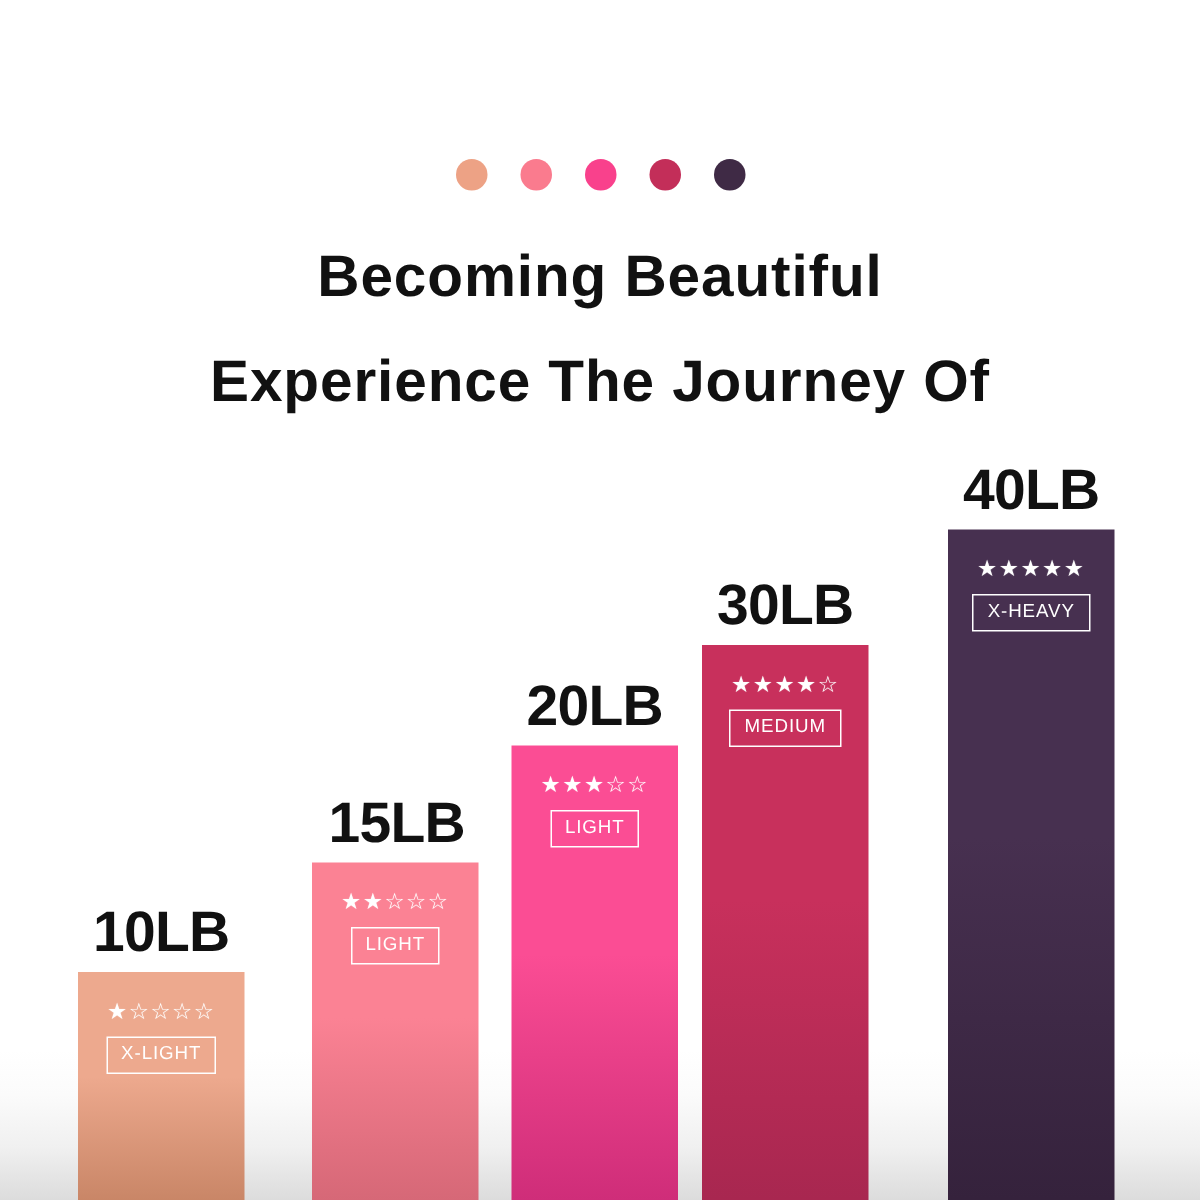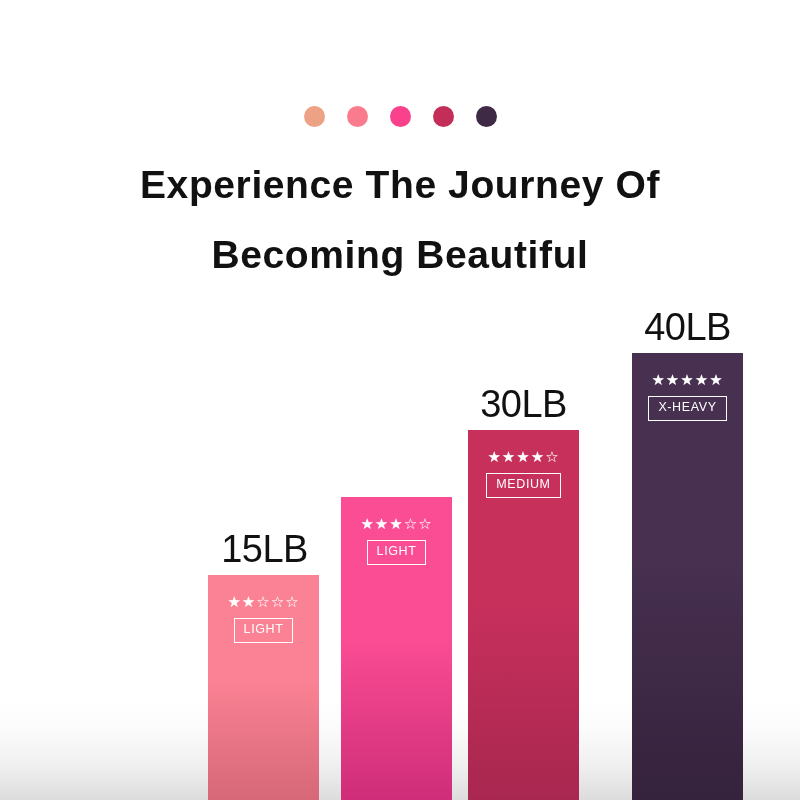--- a/index.html
+++ b/index.html
@@ -75,21 +75,21 @@
     bottom: 0;
   }
 
   .bar-value {
     position: absolute;
     left: 50%;
     transform: translateX(-50%);
     bottom: 100%;
     margin-bottom: 4px;
     font-size: 38px;
-    font-weight: normal;
+    font-weight: bold;
     color: #111111;
     letter-spacing: -0.5px;
     white-space: nowrap;
     text-align: right;
   }
 
   .bar {
     position: relative;
     width: 111px;
     height: 100%;
@@ -127,33 +127,41 @@
 
   <div id="dot-row">
       <div class="dot" style="background: rgb(237, 162, 133);"></div>
       <div class="dot" style="background: rgb(250, 123, 142);"></div>
       <div class="dot" style="background: rgb(249, 65, 140);"></div>
       <div class="dot" style="background: rgb(195, 46, 89);"></div>
       <div class="dot" style="background: rgb(63, 42, 69);"></div>
     </div>
 
   <div id="heading">
+    <span class="line">Becoming Beautiful</span>
     <span class="line">Experience The Journey Of</span>
-    <span class="line">Becoming Beautiful</span>
   </div>
 
   <div id="chart">
+      <div class="bar-group" style="left: 52px; width: 111px; height: 152px;">
+        <div class="bar-value">10LB</div>
+        <div class="bar" style="background: linear-gradient(rgb(237, 169, 142) 0%, rgb(237, 169, 142) 46%, rgb(201, 134, 103) 100%);">
+          <div class="stars">★☆☆☆☆</div>
+          <div class="level-badge">X-LIGHT</div>
+        </div>
+      </div>
       <div class="bar-group" style="left: 208px; width: 113px; height: 225px;">
         <div class="bar-value">15LB</div>
         <div class="bar" style="background: linear-gradient(rgb(251, 130, 148) 0%, rgb(251, 130, 148) 46%, rgb(214, 104, 119) 100%);">
           <div class="stars">★★☆☆☆</div>
           <div class="level-badge">LIGHT</div>
         </div>
       </div>
       <div class="bar-group" style="left: 341px; width: 111px; height: 303px;">
+        <div class="bar-value">20LB</div>
         <div class="bar" style="background: linear-gradient(rgb(251, 77, 148) 0%, rgb(251, 77, 148) 46%, rgb(207, 45, 121) 100%);">
           <div class="stars">★★★☆☆</div>
           <div class="level-badge">LIGHT</div>
         </div>
       </div>
       <div class="bar-group" style="left: 468px; width: 111px; height: 370px;">
         <div class="bar-value">30LB</div>
         <div class="bar" style="background: linear-gradient(rgb(200, 48, 92) 0%, rgb(200, 48, 92) 46%, rgb(168, 39, 80) 100%);">
           <div class="stars">★★★★☆</div>
           <div class="level-badge">MEDIUM</div>

